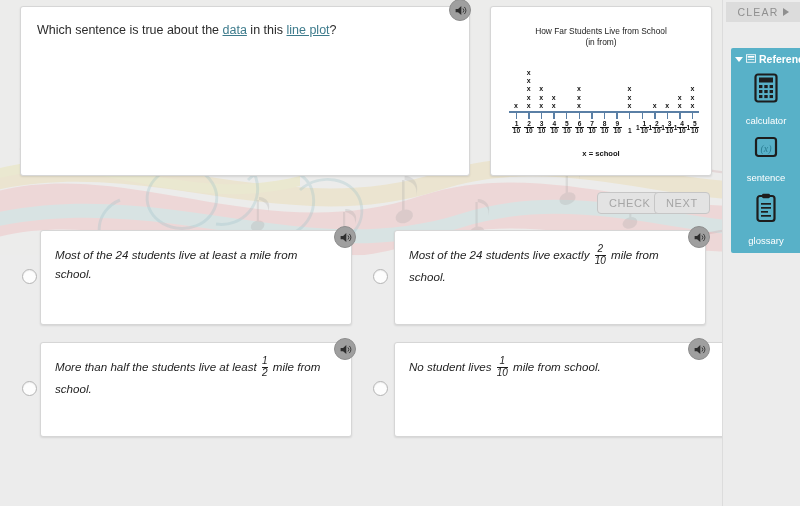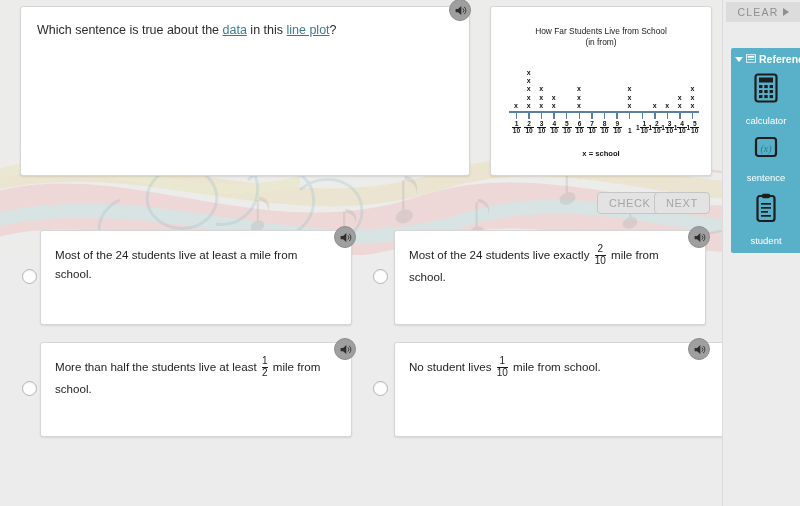--- a/index.html
+++ b/index.html
@@ -62,20 +62,21 @@
   .option-card { height: 95px; }
   #option-card-0 { left: 40px;  top: 230px; width: 312px; }
   #option-card-1 { left: 394px; top: 230px; width: 312px; }
   #option-card-2 { left: 40px;  top: 342px; width: 312px; }
   #option-card-3 { left: 394px; top: 342px; width: 340px; }
   .option-text {
     padding: 14px 30px 0 14px;
     font-size: 11.6px;
     color: #1e1e1e;
     line-height: 1.65;
+    font-style: italic;
   }
 
   
   .radio {
     position: absolute;
     width: 15px; height: 15px;
     border: 1px solid #b4b4b4;
     border-radius: 50%;
     background: #fdfdfd;
     box-shadow: inset 0 1px 1px rgba(0,0,0,0.06);
@@ -574,17 +575,17 @@
           <rect x="3.5" y="3" width="17" height="25" rx="2.5" fill="none" stroke="#1d1d1d" stroke-width="2.2"></rect>
           <rect x="8" y="0.8" width="8" height="4.4" rx="1.4" fill="#1d1d1d"></rect>
           <g fill="#1d1d1d">
             <rect x="7" y="10" width="10" height="1.7"></rect>
             <rect x="7" y="14" width="10" height="1.7"></rect>
             <rect x="7" y="18" width="7" height="1.7"></rect>
             <rect x="7" y="22" width="10" height="1.7"></rect>
           </g>
         </svg>
       </span>
-      <span class="ref-label">student</span>
+      <span class="ref-label">glossary</span>
     </div>
   </div>
 
 </div>
 
 </body></html>

